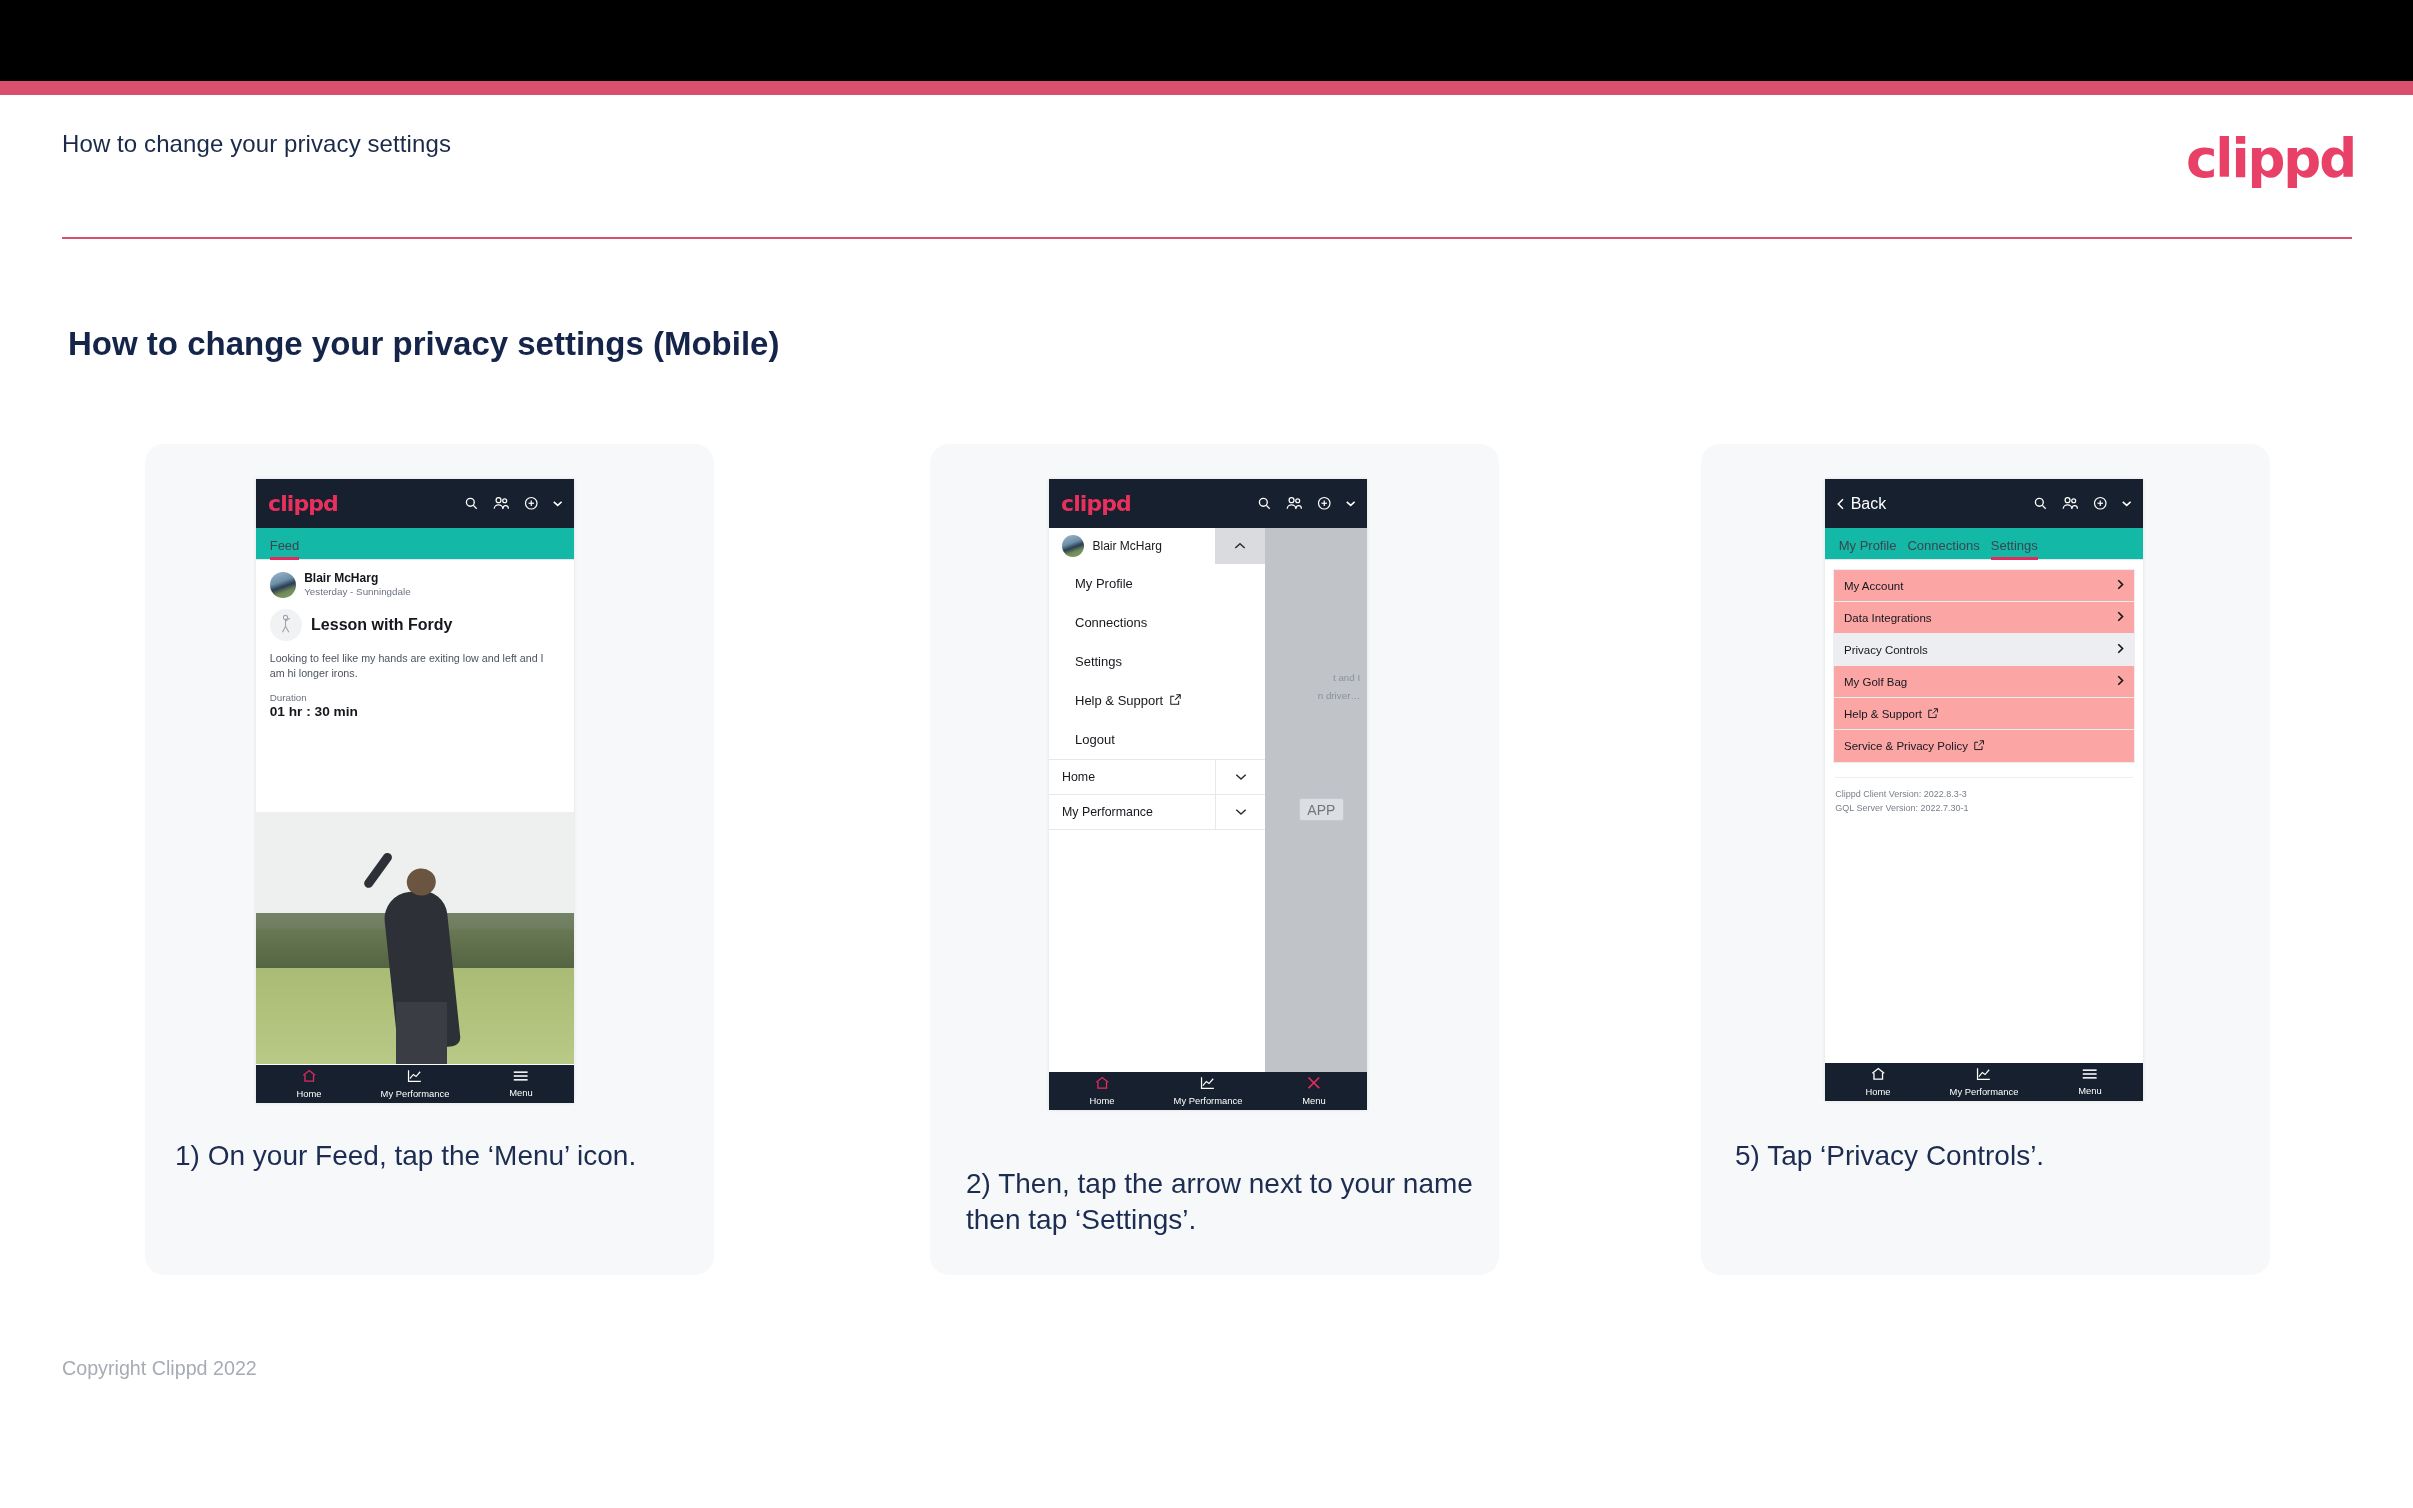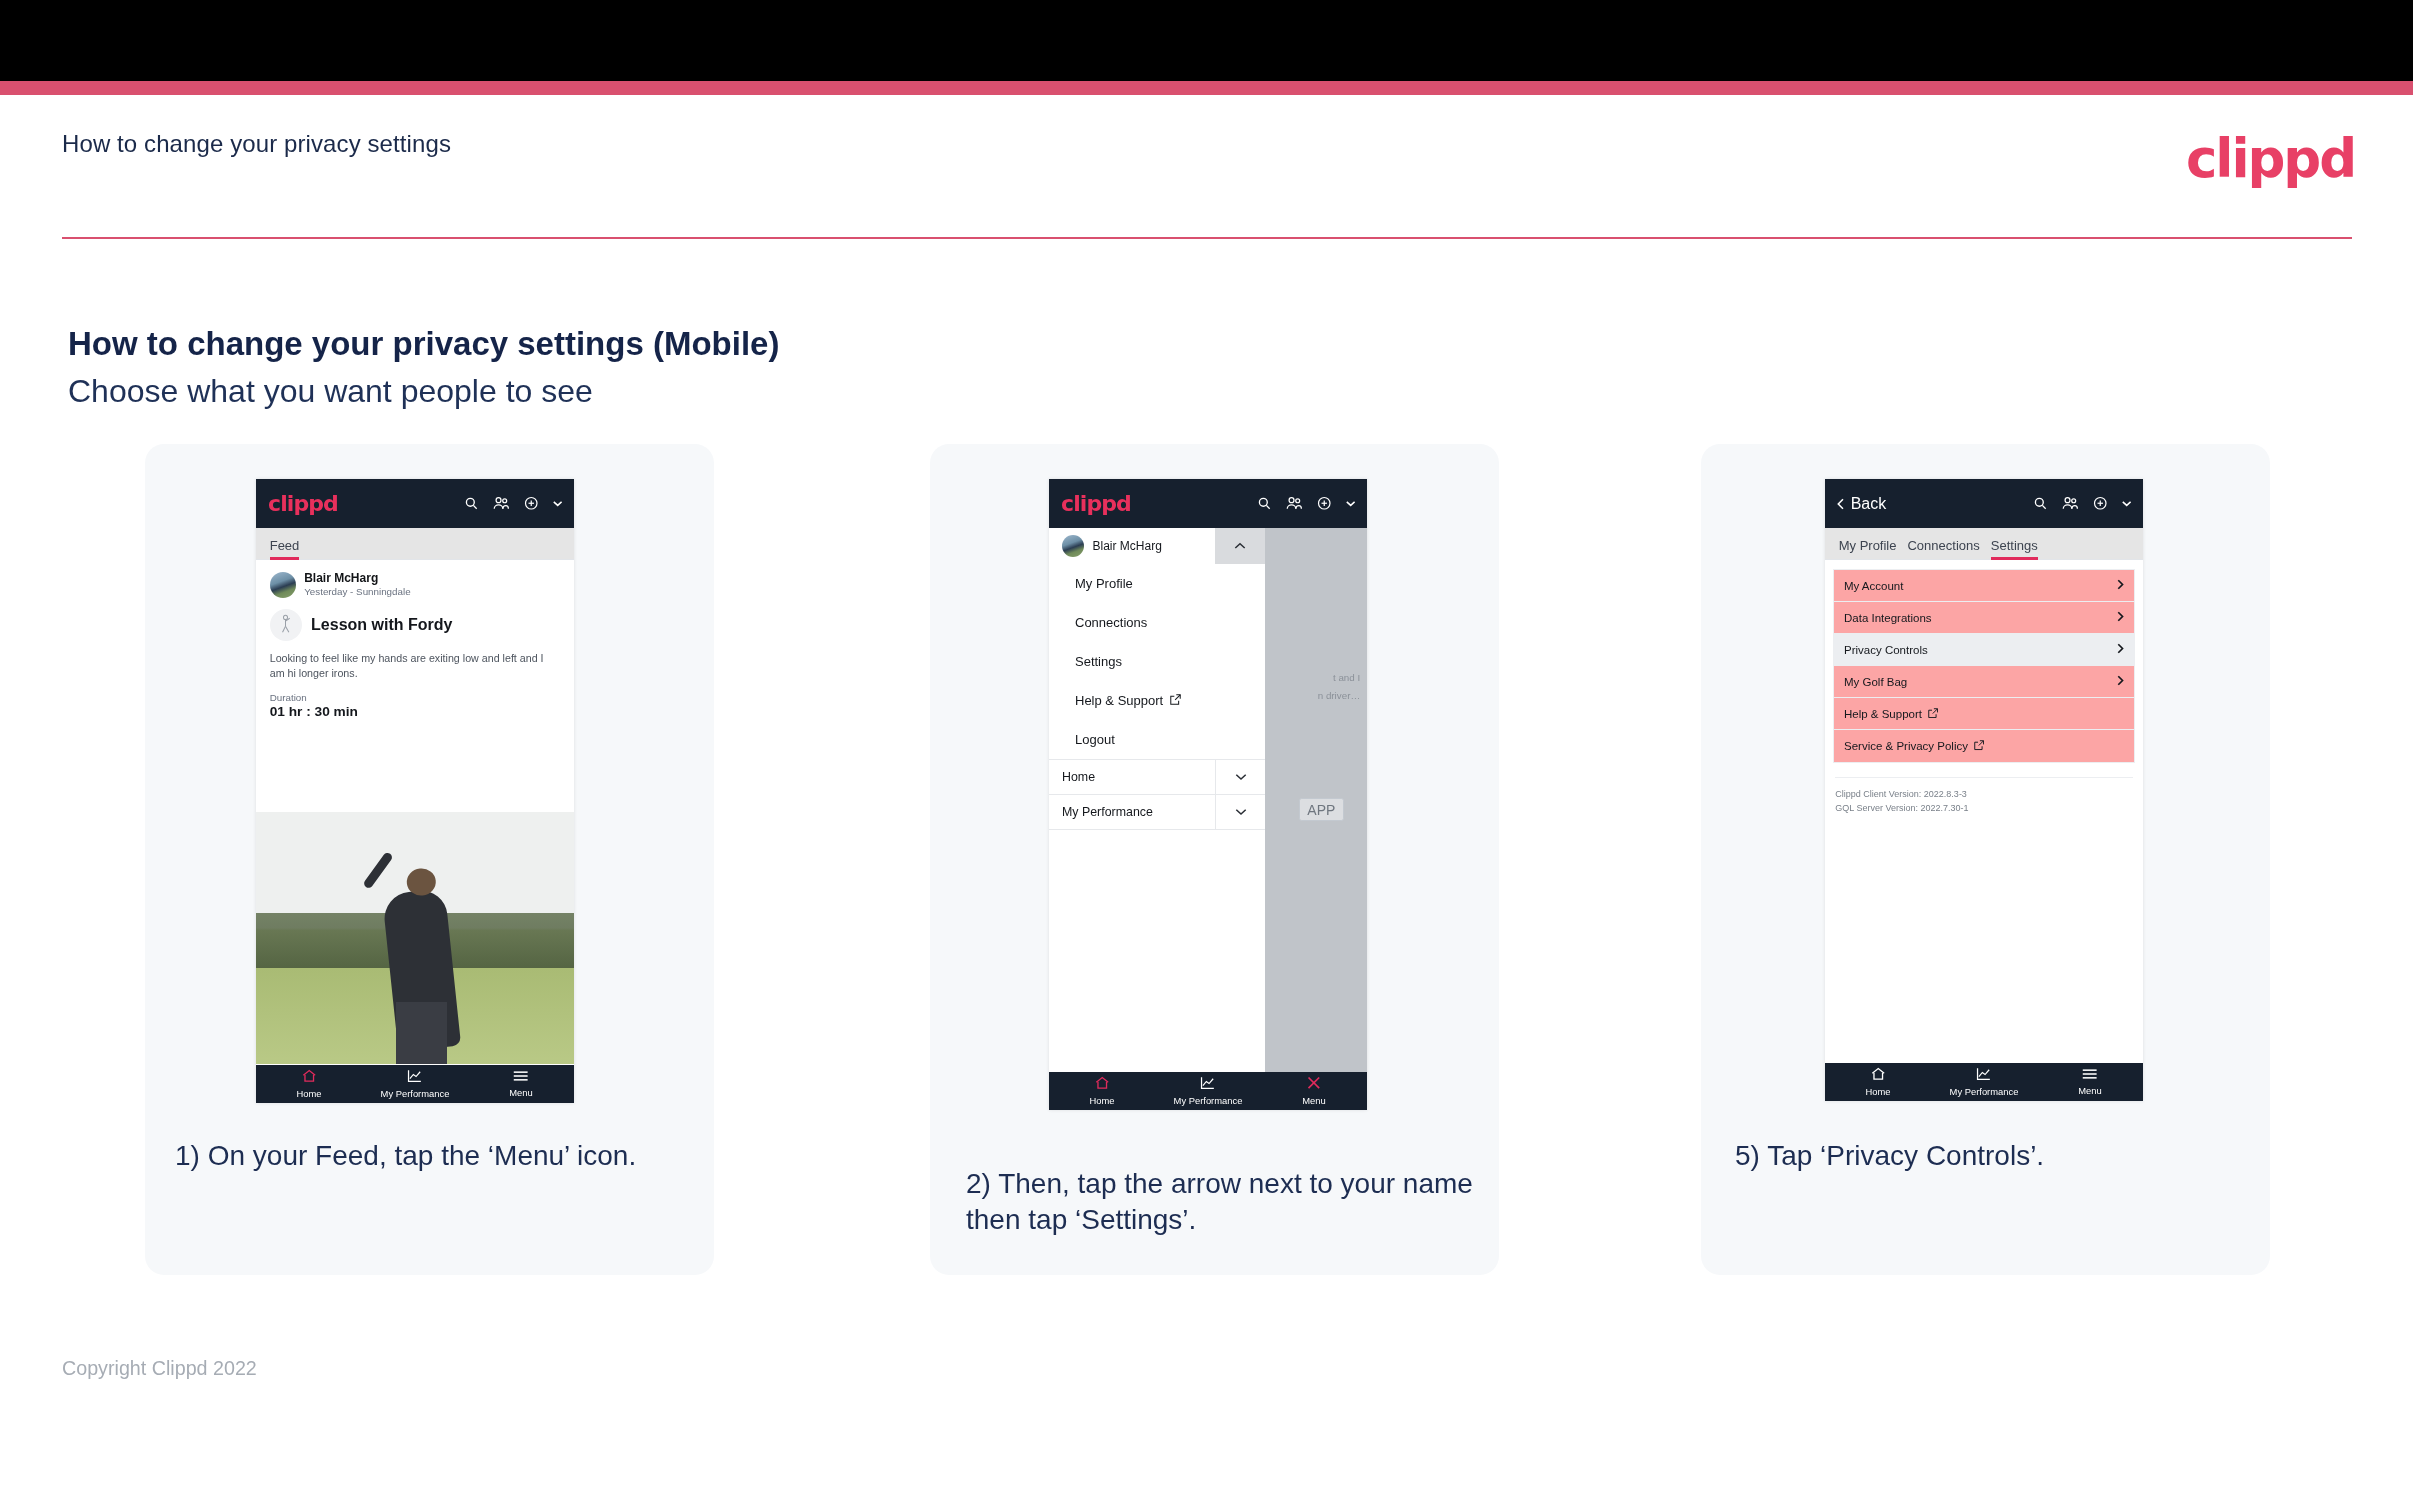--- a/index.html
+++ b/index.html
@@ -72,21 +72,21 @@
   }
   .appbar .back {
     color: #ffffff; font-size: 16px; display: flex; align-items: center; gap: 6px;
   }
   .appbar .spacer { flex: 1; }
   .appbar .icons { display: flex; align-items: center; gap: 14.5px; }
   .appbar .icons svg { display: block; }
 
   .tabs {
     display: flex; align-items: flex-end; height: 32px;
-    border-bottom: 0.9px solid #e2e5e9; background: #e5e5e5; padding-left: 13.7px;
+    border-bottom: 0.9px solid #e2e5e9; background: #14b8a6; padding-left: 13.7px;
   }
   .tab { font-size: 13px; color: #3d4450; padding: 0 11px 6px 0; position: relative; }
   .tab.first { padding-left: 0; }
   .tab.active::after {
     content: ""; position: absolute; left: 0; right: 11px; bottom: -0.9px;
     height: 2.6px; background: #e12b5c;
   }
 
   
   .feed-head { display: flex; align-items: center; gap: 8.5px; padding: 11px 13.7px 3.4px; }
@@ -204,21 +204,20 @@
 <div class="slide">
 
   <div class="band-black"></div>
   <div class="band-pink"></div>
 
   <div class="hdr-title">How to change your privacy settings</div>
   <div class="hdr-logo">clippd</div>
   <div class="hdr-rule"></div>
 
   <div class="h1">How to change your privacy settings (Mobile)</div>
-  <div class="h2">Choose what you want people to see</div>
 
   <div class="card" id="card-1"></div>
   <div class="phone" style="left:256px; top:479px; width:318px; height:624px;">
     <div class="appbar">
       <span class="brand">clippd</span>
       <span class="spacer"></span>
       <span class="icons">
         <span>
           <svg width="14.5" height="14.5" viewBox="0 0 24 24" fill="none" stroke="#fff" stroke-width="2.2">
             <circle cx="10.5" cy="10.5" r="6.5"></circle>

